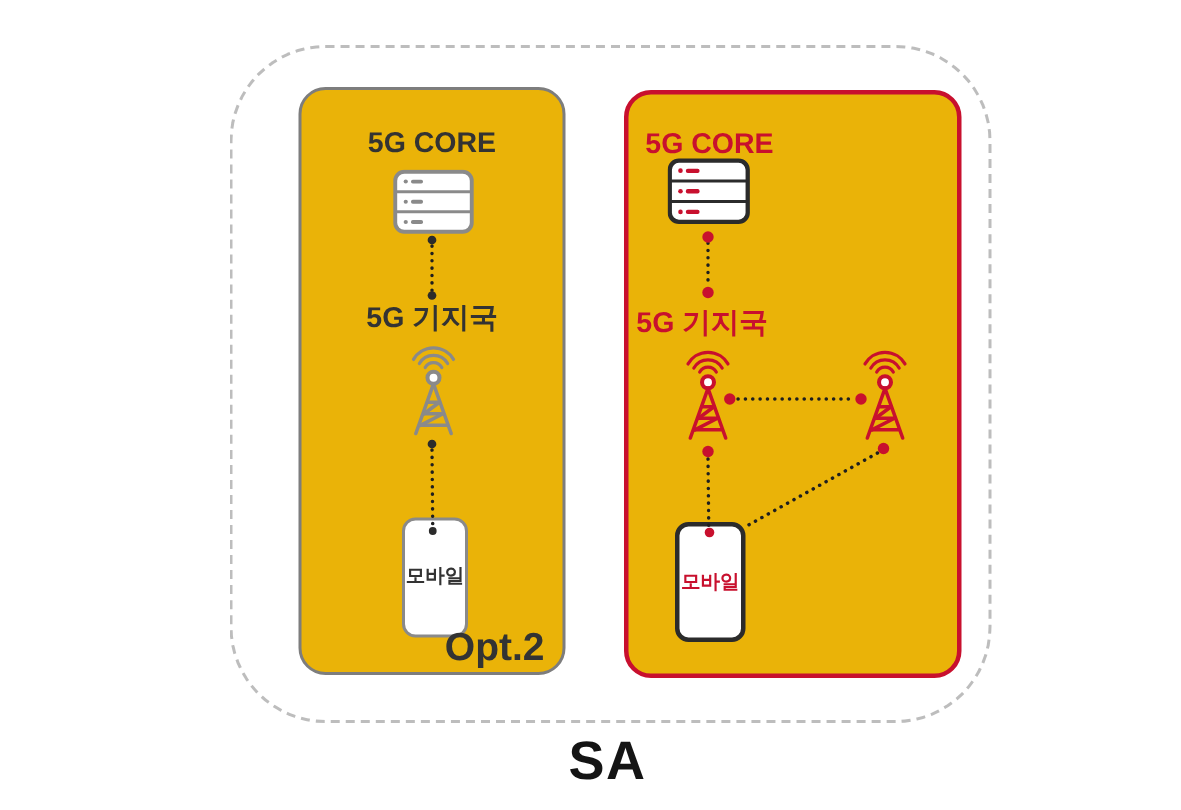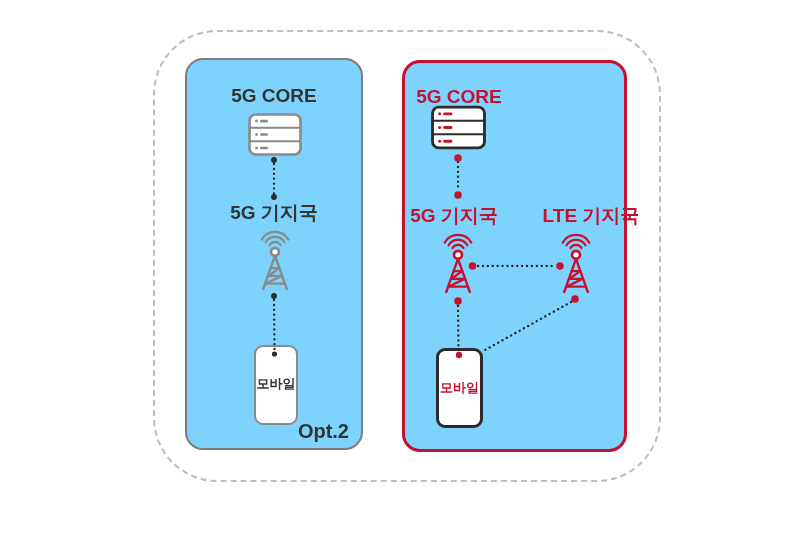--- a/index.html
+++ b/index.html
@@ -3,44 +3,45 @@
 <meta charset="utf-8">
 <style>
   html,body{margin:0;padding:0;background:#ffffff;}
   .canvas{position:relative;width:787px;height:540px;background:#ffffff;overflow:hidden;
           font-family:"Liberation Sans","DejaVu Sans",sans-serif;}
   .abs{position:absolute;}
 
   .sa-boundary{left:153px;top:30px;width:504px;height:448px;border:2px dashed #bdbdbd;border-radius:64px;}
   .sa-label{left:153px;top:486px;width:504px;text-align:center;font-size:36px;font-weight:800;color:#141414;letter-spacing:1px;}
 
-  .panel{box-sizing:border-box;border-radius:18px;background:#7dd3fc;}
+  .panel{box-sizing:border-box;border-radius:18px;background:#eab308;margin-left:14px;}
   .panel.opt2{left:185px;top:58px;width:178px;height:392px;border:2.5px solid #7d7d7d;}
   .panel.opt4{left:402px;top:60px;width:225px;height:392px;border:3px solid #c8102e;}
 
   .node-label{font-weight:800;font-size:19px;line-height:20px;text-align:center;white-space:nowrap;}
   .c-dark{color:#333333;}
   .c-red{color:#c8102e;}
 
-  .badge{font-size:20px;font-weight:800;line-height:26px;}
+  .badge{font-size:26px;font-weight:800;line-height:26px;}
 
   .phone{box-sizing:border-box;border-radius:9px;background:#ffffff;padding-left:36px;}
   .phone.gray{border:2.5px solid #8a8a8a;}
   .phone.dark{border:3px solid #2b2b2b;}
   .phone-label{position:absolute;left:0;right:0;top:28px;text-align:center;font-size:13px;font-weight:800;}
 
   svg{display:block;}
   .overlay{pointer-events:none;z-index:5;}
 </style>
 </head>
 <body>
 
 <div class="canvas">
 
   <div class="abs sa-boundary"></div>
+  <div class="abs sa-label">SA</div>
 
   <div class="abs panel opt2">
 
     <div class="abs node-label c-dark" style="left:0;top:26px;width:100%;">5G CORE</div>
 
     <svg class="abs" style="left:61px;top:53px;" width="54" height="43" viewBox="0 0 54 43">
       <rect x="1.5" y="1.5" width="51" height="40" rx="6" fill="#ffffff" stroke="#8a8a8a" stroke-width="2.6"></rect>
       <line x1="2" y1="14.8" x2="52" y2="14.8" stroke="#8a8a8a" stroke-width="2"></line>
       <line x1="2" y1="28.2" x2="52" y2="28.2" stroke="#8a8a8a" stroke-width="2"></line>
       <circle cx="8.5" cy="8" r="1.4" fill="#8a8a8a"></circle>
@@ -101,21 +102,20 @@
       <line x1="2" y1="28.2" x2="52" y2="28.2" stroke="#2b2b2b" stroke-width="2"></line>
       <circle cx="8.5" cy="8" r="1.5" fill="#c8102e"></circle>
         <rect x="12" y="6.7" width="9" height="2.8" rx="1.3" fill="#c8102e"></rect>
       <circle cx="8.5" cy="21.5" r="1.5" fill="#c8102e"></circle>
         <rect x="12" y="20.1" width="9" height="2.8" rx="1.3" fill="#c8102e"></rect>
       <circle cx="8.5" cy="35" r="1.5" fill="#c8102e"></circle>
         <rect x="12" y="33.6" width="9" height="2.8" rx="1.3" fill="#c8102e"></rect>
     </svg>
 
     <div class="abs node-label c-red" style="left:-1px;top:143px;width:100px;">5G 기지국</div>
-    <div class="abs node-label c-red" style="left:136px;top:143px;width:100px;">LTE 기지국</div>
 
     <svg class="abs" style="left:24px;top:169px;" width="58" height="62" viewBox="0 0 64 68">
       <g fill="none" stroke="#c8102e" stroke-width="2.4" stroke-linecap="round">
         <path d="M25.9 17.5 A 7 7 0 0 1 38.1 17.5"></path>
         <path d="M21.6 14.5 A 12 12 0 0 1 42.4 14.5"></path>
         <path d="M17.3 11.5 A 17 17 0 0 1 46.7 11.5"></path>
       </g>
       <circle cx="32" cy="25" r="4.4" fill="#ffffff" stroke="#c8102e" stroke-width="3"></circle>
       <g fill="none" stroke="#c8102e" stroke-width="2.6" stroke-linecap="round">
         <path d="M32 29.5 L19 66"></path>

